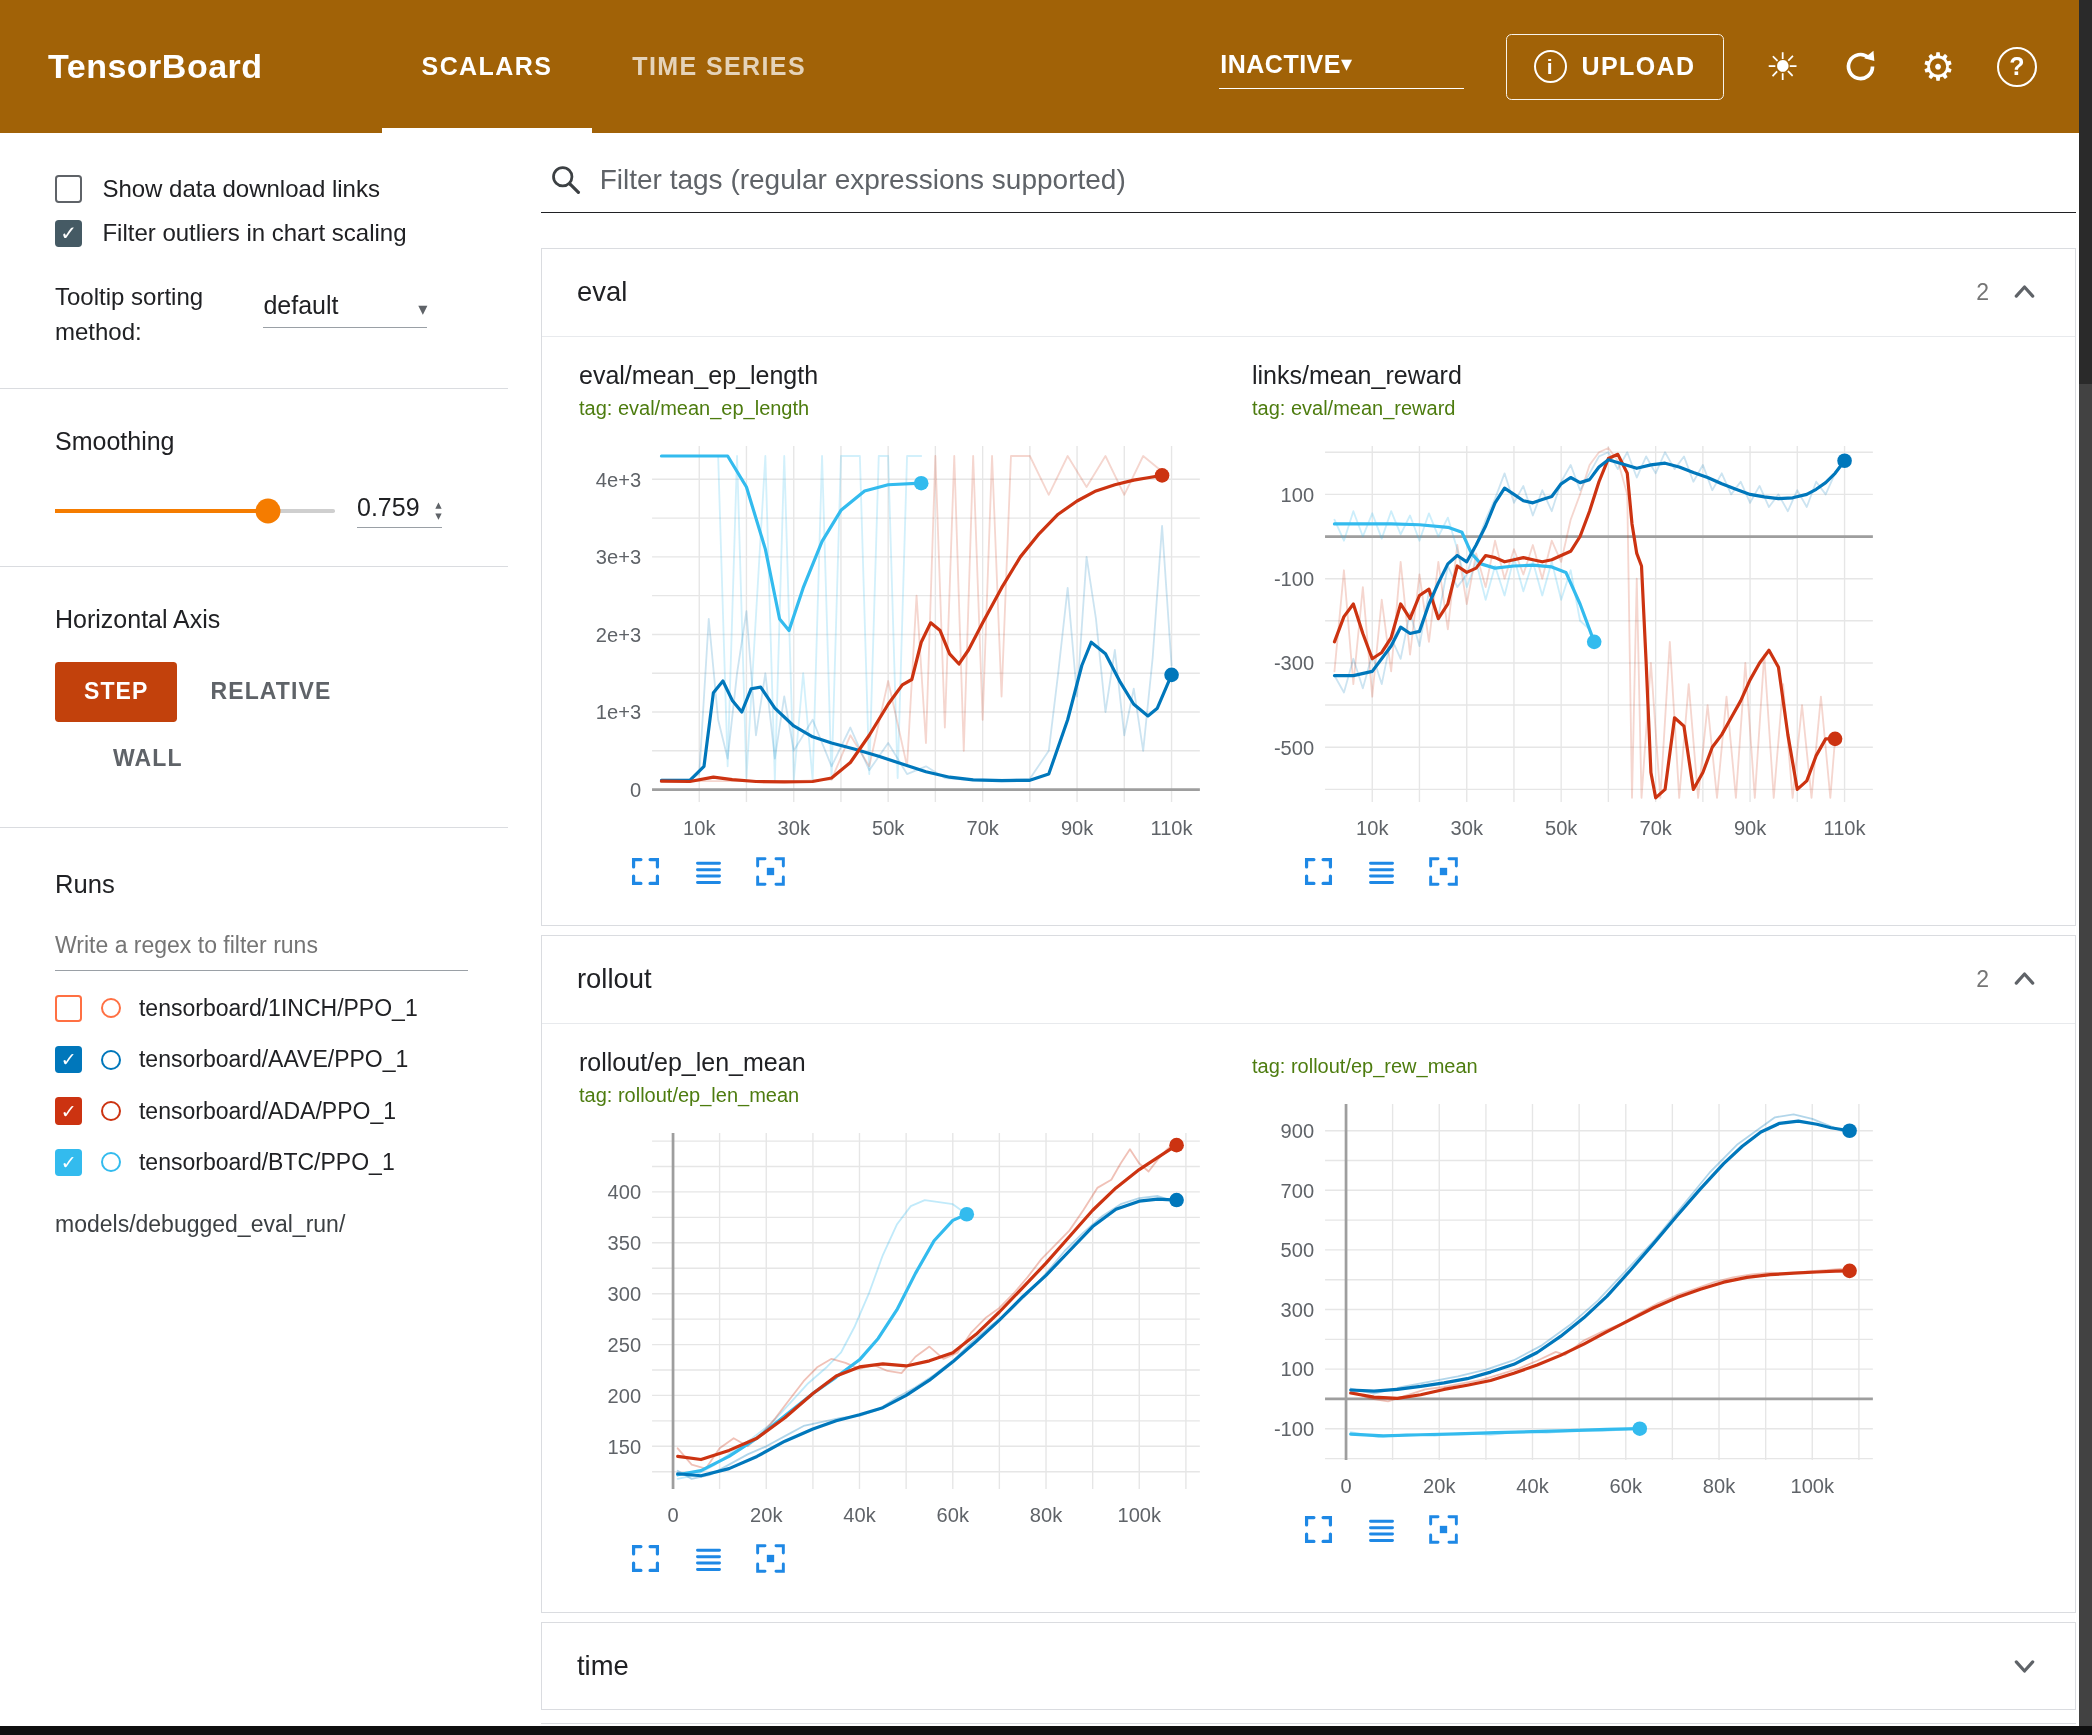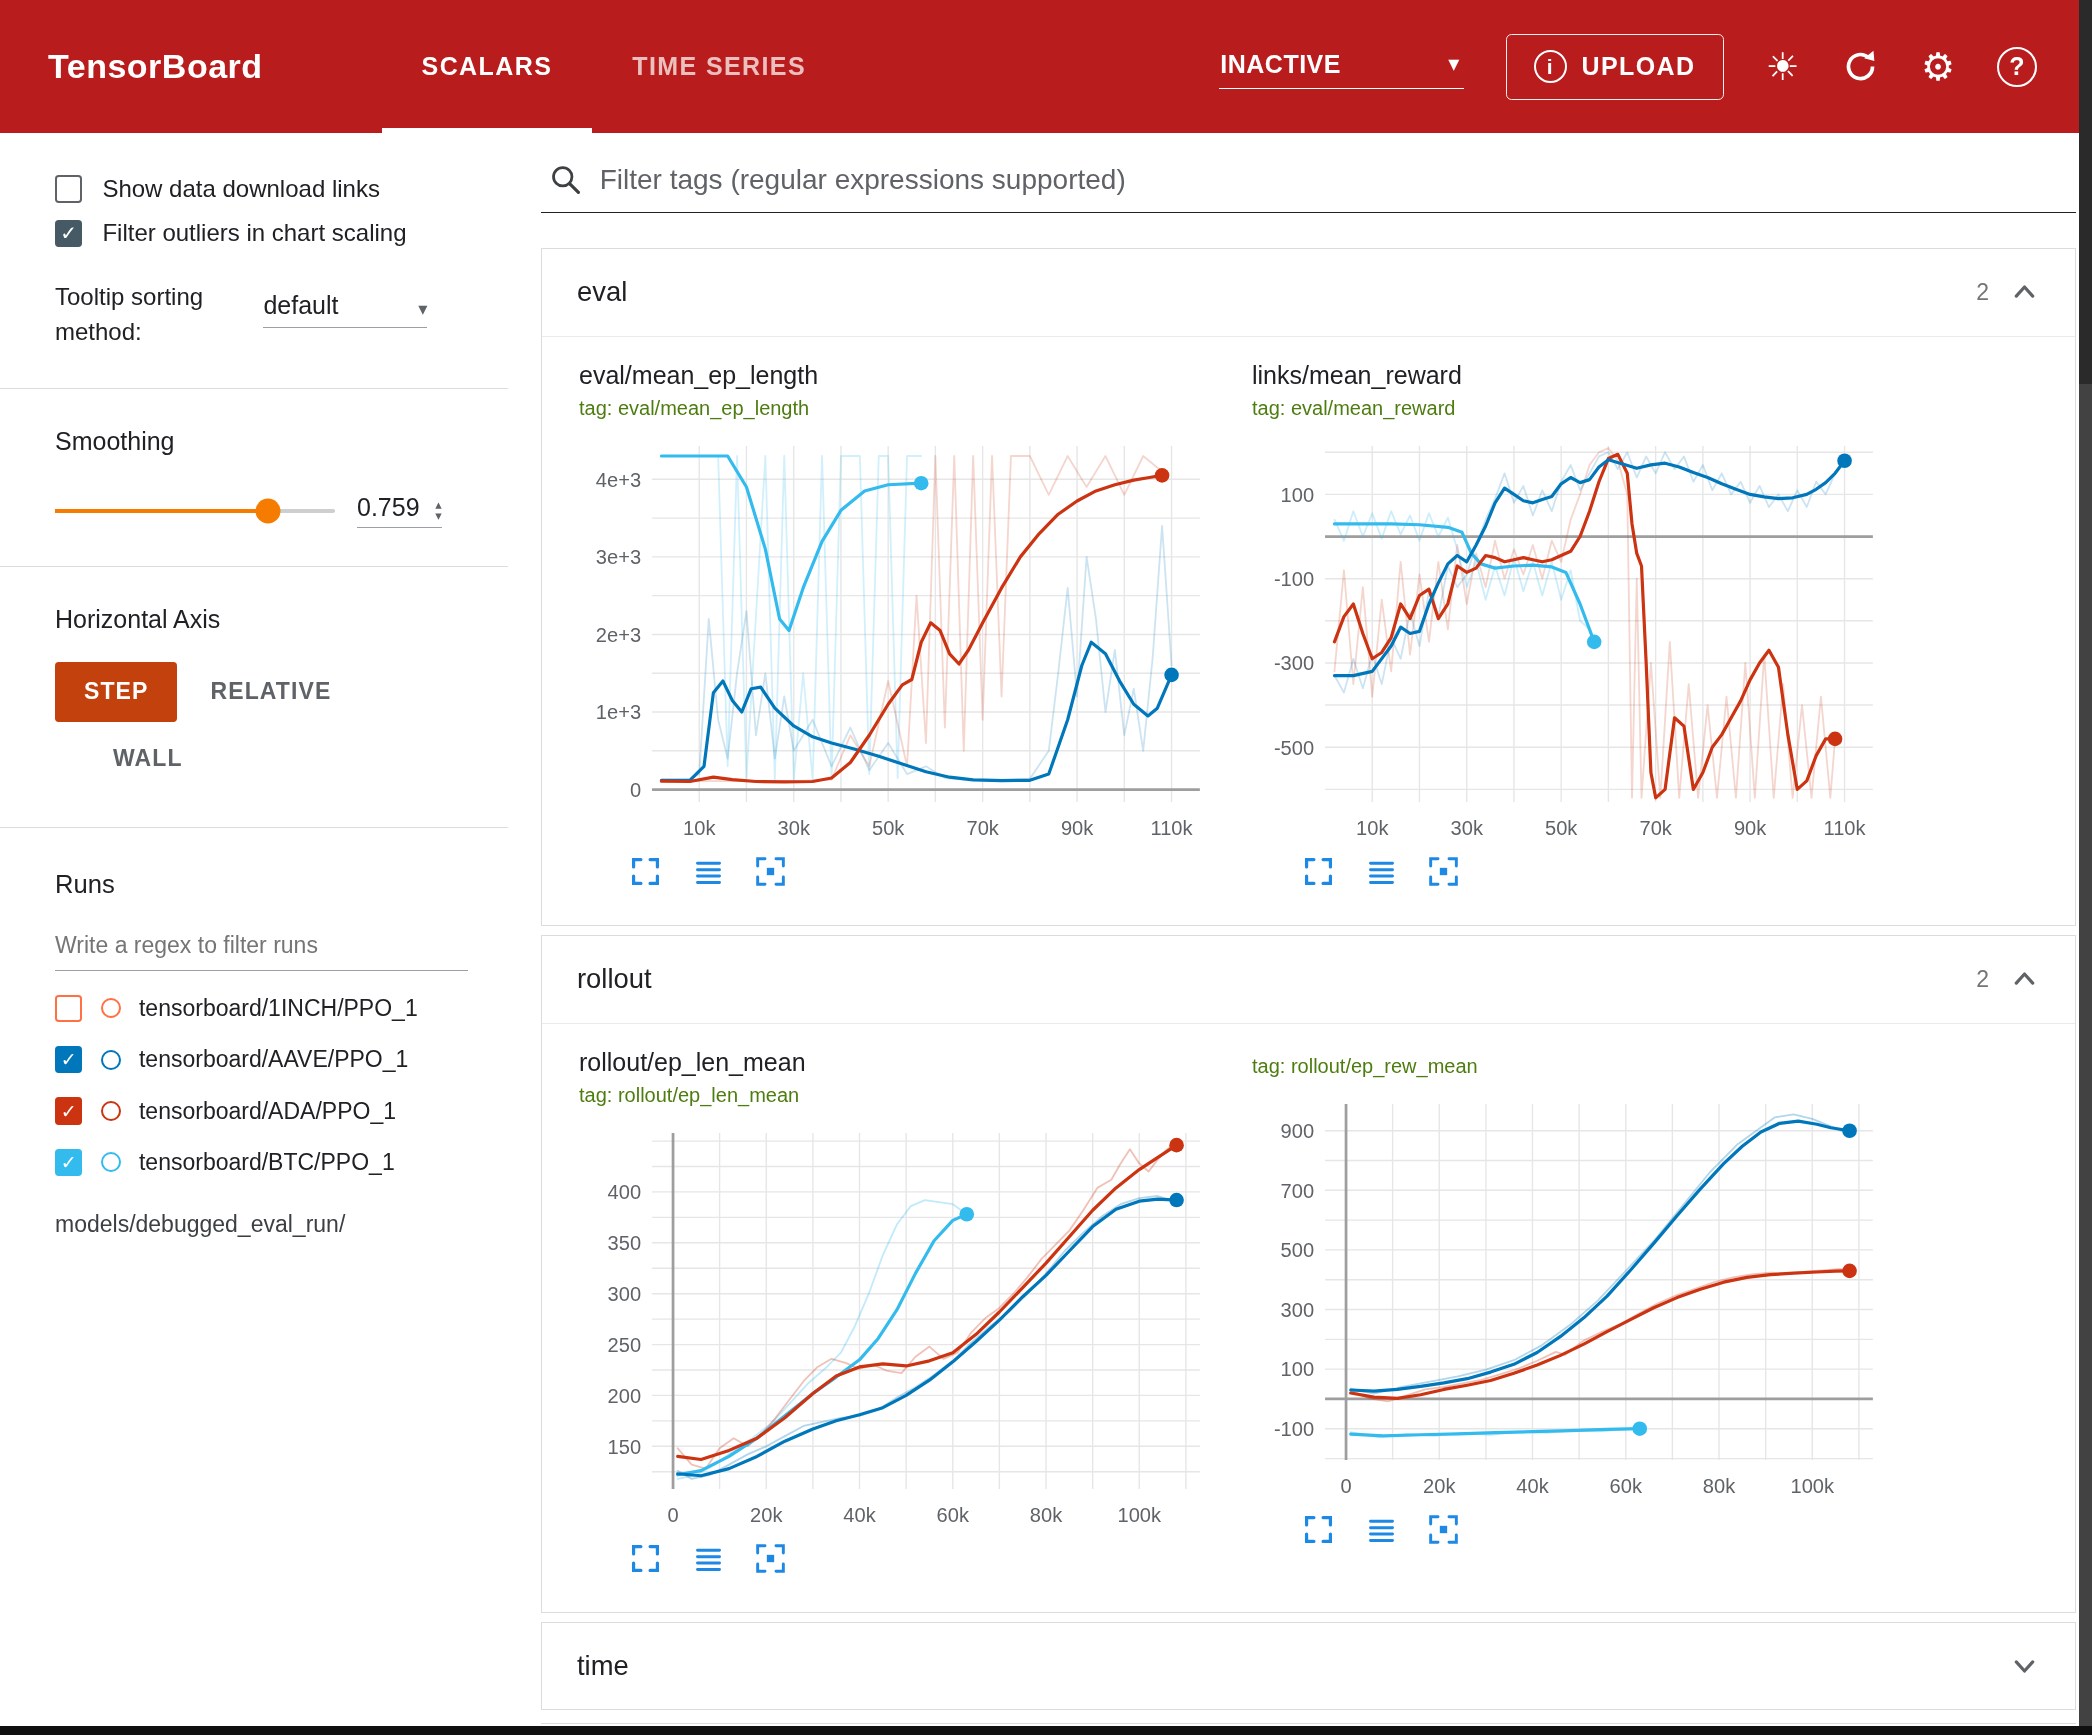--- a/index.html
+++ b/index.html
@@ -1,26 +1,26 @@
 <!DOCTYPE html>
 <html style="font-size:14.6px"><head>
 <meta charset="utf-8">
 <style>
 *{box-sizing:border-box;margin:0;padding:0}
 html,body{width:2092px;height:1735px}
 body{font-family:"Liberation Sans","DejaVu Sans",sans-serif;background:#fff;position:relative;overflow:hidden;color:#202124}
 
-.header{position:absolute;top:0;left:0;right:0;height:133px;background:#b91c1c;display:flex;align-items:center;color:#fff;z-index:5}
+.header{position:absolute;top:0;left:0;right:0;height:133px;background:#a16207;display:flex;align-items:center;color:#fff;z-index:5}
 .logo{font-size:34px;font-weight:bold;margin-left:48px;letter-spacing:0.5px}
 .tabs{display:flex;height:100%;margin-left:119px}
 .tab{display:flex;align-items:center;padding:0 40px;font-size:25px;font-weight:bold;letter-spacing:1.4px;color:rgba(255,255,255,.72);position:relative;cursor:pointer}
 .tab.active{color:#fff}
 .tab.active::after{content:"";position:absolute;left:0;right:0;bottom:0;height:5.5px;background:#fff}
 .header-right{margin-left:auto;display:flex;align-items:center;gap:42px;margin-right:55px}
-.status-dd{display:flex;align-items:center;justify-content:space-between;width:245px;border-bottom:1.8px solid #fff;padding:5.5px 3.7px 9.1px 1.8px;font-size:25px;font-weight:bold;letter-spacing:0.5px;cursor:pointer}
+.status-dd{display:flex;align-items:center;width:245px;border-bottom:1.8px solid #fff;padding:5.5px 3.7px 9.1px 1.8px;font-size:25px;font-weight:bold;letter-spacing:0.5px;cursor:pointer}
 .dd-caret{font-size:22px}
 .upload{display:flex;align-items:center;gap:14.6px;background:none;border:1.8px solid rgba(255,255,255,.92);border-radius:5.5px;color:#fff;font-size:25px;font-weight:bold;padding:15.5px 27.4px;letter-spacing:1.4px;cursor:pointer;font-family:inherit}
 .info-ic{width:33px;height:33px;border:2.7px solid #fff;border-radius:50%;display:flex;align-items:center;justify-content:center;font-size:21px;font-weight:bold;font-style:normal}
 .hicon{font-size:38px;line-height:1;cursor:pointer;display:flex;align-items:center}
 .help{width:40px;height:40px;border:2.7px solid #fff;border-radius:50%;display:flex;align-items:center;justify-content:center;font-size:25px;font-weight:bold}
 
 .sidebar{position:absolute;top:133px;left:0;width:530px;bottom:9.1px;padding:42px 22px 0 55px;background:#fff}
 .cbrow{display:flex;align-items:center;gap:20px;margin-bottom:16.4px;cursor:pointer}
 .cbbox{width:27.4px;height:27.4px;border:2.7px solid #5f6368;border-radius:3.7px;display:flex;align-items:center;justify-content:center;font-size:20px;color:#fff;flex:none}
 .cbbox.on{background:#455a64;border-color:#455a64}

